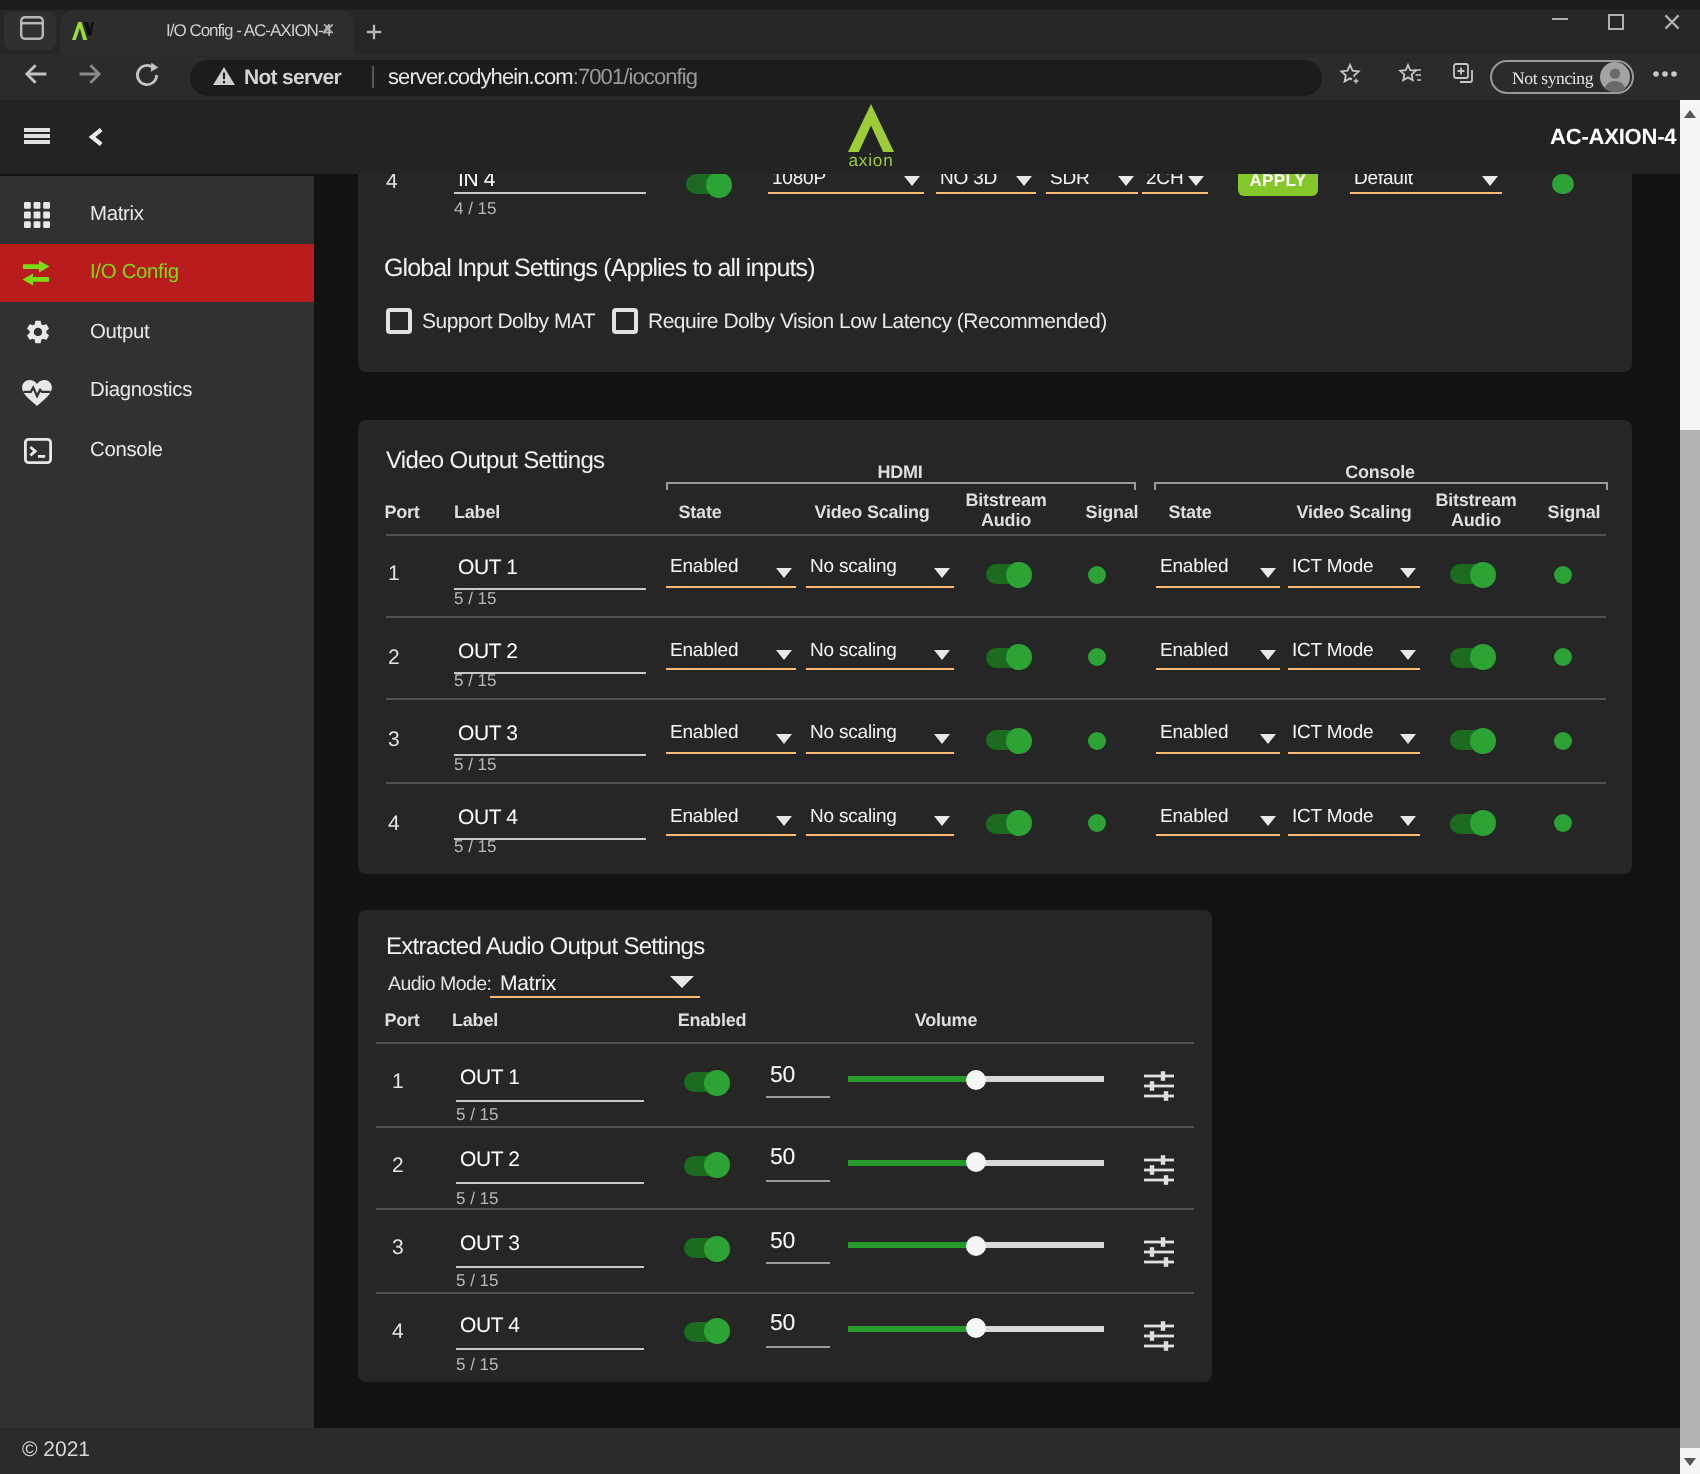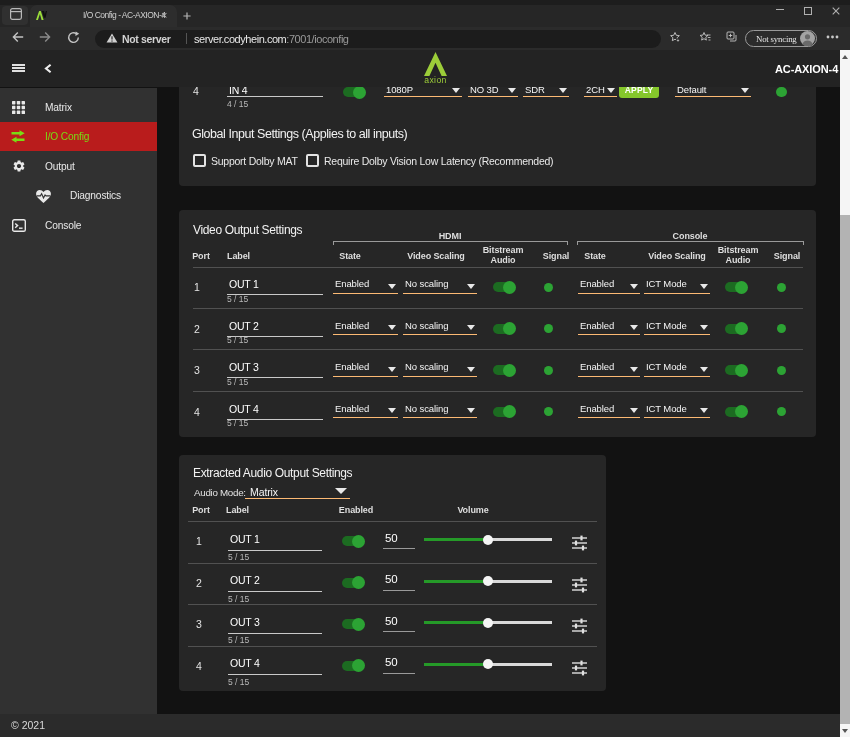--- a/index.html
+++ b/index.html
@@ -72,21 +72,21 @@
         <i style="top:3px;"></i>
       </div>
     <div class="abs sel" style="left:468px; top:85px; width:50px; height:12px;">
         <span style="top:-1px;">NO 3D</span>
         <i style="top:3px;"></i>
       </div>
     <div class="abs sel" style="left:523px; top:85px; width:46px; height:12px;">
         <span style="top:-1px;">SDR</span>
         <i style="top:3px;"></i>
       </div>
-    <div class="abs sel" style="left:584px; top:85px; width:33px; height:12px;">
+    <div class="abs sel" style="left:571px; top:85px; width:33px; height:12px;">
         <span style="top:-1px;">2CH</span>
         <i style="top:3px;"></i>
       </div>
     <div class="abs" style="left:619px; top:83px; width:40px; height:15px; background:#85c72b; border-radius:3px; z-index:12; text-align:center; font-size:8.5px; font-weight:bold; color:#ffffff; line-height:14px; letter-spacing:0.2px;">APPLY</div>
     <div class="abs sel" style="left:675px; top:85px; width:76px; height:12px;">
         <span style="top:-1px;">Default</span>
         <i style="top:3px;"></i>
       </div>
     <div class="abs led" style="left:776px; top:86.5px; width:10.5px; height:10.5px;"></div>
     <div class="abs cardtitle" style="left:192px; top:127px; font-size:12.5px; letter-spacing:-0.45px;">Global Input Settings (Applies to all inputs)</div>
@@ -367,21 +367,21 @@
       <div class="navlabel">I/O Config</div>
     </div>
     <div class="abs navitem" style="top:151.5px;">
       <div style="position:absolute; left:12px; top:7.5px;">
           <svg width="14" height="14" viewBox="0 0 24 24">
             <path fill="#e8e8e8" d="M19.14 12.94c.04-.3.06-.61.06-.94 0-.32-.02-.64-.07-.94l2.03-1.58c.18-.14.23-.41.12-.61l-1.92-3.32c-.12-.22-.37-.29-.59-.22l-2.39.96c-.5-.38-1.03-.7-1.62-.94l-.36-2.54c-.04-.24-.24-.41-.48-.41h-3.84c-.24 0-.43.17-.47.41l-.36 2.54c-.59.24-1.13.57-1.62.94l-2.39-.96c-.22-.08-.47 0-.59.22L2.74 8.87c-.12.21-.08.47.12.61l2.03 1.58c-.05.3-.09.63-.09.94s.02.64.07.94l-2.03 1.58c-.18.14-.23.41-.12.61l1.92 3.32c.12.22.37.29.59.22l2.39-.96c.5.38 1.03.7 1.62.94l.36 2.54c.05.24.24.41.48.41h3.84c.24 0 .44-.17.47-.41l.36-2.54c.59-.24 1.13-.56 1.62-.94l2.39.96c.22.08.47 0 .59-.22l1.92-3.32c.12-.22.07-.47-.12-.61l-2.01-1.58zM12 15.6c-1.98 0-3.6-1.62-3.6-3.6s1.62-3.6 3.6-3.6 3.6 1.62 3.6 3.6-1.62 3.6-3.6 3.6z"></path>
           </svg>
         </div>
       <div class="navlabel">Output</div>
     </div>
-    <div class="abs navitem" style="top:181px;margin-left:25px;">
+    <div class="abs navitem" style="top:181px;">
       <div style="position:absolute; left:11px; top:8.5px;">
           <svg width="15" height="13" viewBox="0 0 24 21">
             <path fill="#e8e8e8" d="M12 21 C6 15.5 0 11.3 0 6.2 0 2.6 2.7 0 6 0 c2.3 0 4.6 1.2 6 3.2 C13.4 1.2 15.7 0 18 0 c3.3 0 6 2.6 6 6.2 0 5.1-6 9.3-12 14.8z"></path>
             <path fill="none" stroke="#313131" stroke-width="1.8" d="M1 9.5 h6 l2-3.5 3 7 2.5-5 1.5 1.5 h7"></path>
           </svg>
         </div>
       <div class="navlabel">Diagnostics</div>
     </div>
     <div class="abs navitem" style="top:210.5px;">
       <div style="position:absolute; left:12px; top:8px;">

